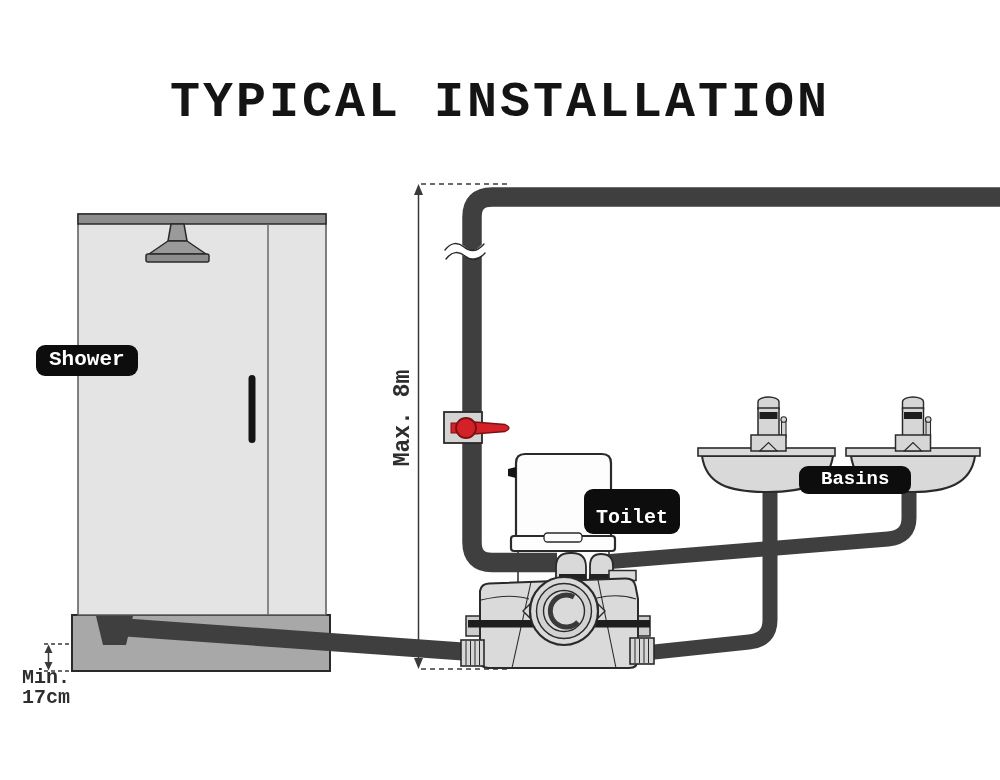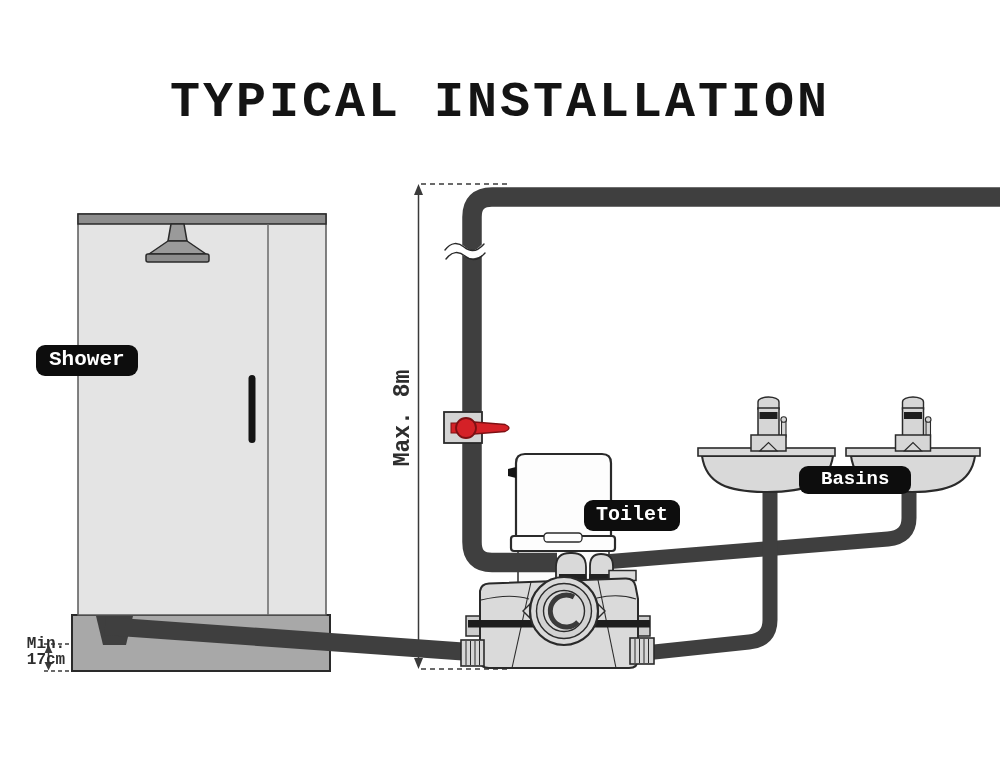--- a/index.html
+++ b/index.html
@@ -11,29 +11,29 @@
   .title {
     position:absolute; top:74px; left:0; width:100%; text-align:center;
     font-size:50px; font-weight:700; letter-spacing:3px; color:#141414;
     white-space:nowrap;
   }
   .tag {
     position:absolute; background:#0d0d0d; color:#ffffff; font-weight:700;
     border-radius:9px; white-space:nowrap;
   }
   .tag-shower { left:36px;  top:345px; font-size:21px; padding:3px 13px 5px; }
-  .tag-toilet { left:584px; top:489px; font-size:20px; padding:3px 12px 5px;margin-top:11px; }
+  .tag-toilet { left:584px; top:489px; font-size:20px; padding:17px 12px 5px; }
   .tag-basins { left:799px; top:466px; font-size:19px; padding:2px 22px 4px; }
   .dim { position:absolute; color:#2e2e2e; font-weight:700; }
   .dim-max8 {
     left:352px; top:405px; width:102px; height:26px; font-size:23px;
     text-align:center; transform:rotate(-90deg); white-space:nowrap;
   }
   .dim-min17 {
-    left:12px; top:636px; width:68px; font-size:16px; line-height:1.02;
+    left:12px; top:668px; width:68px; font-size:20px; line-height:1.02;
     text-align:center;
   }
 </style>
 </head>
 <body>
 
 <div class="stage">
 
   <svg width="1000" height="780" viewBox="0 0 1000 780">
 

